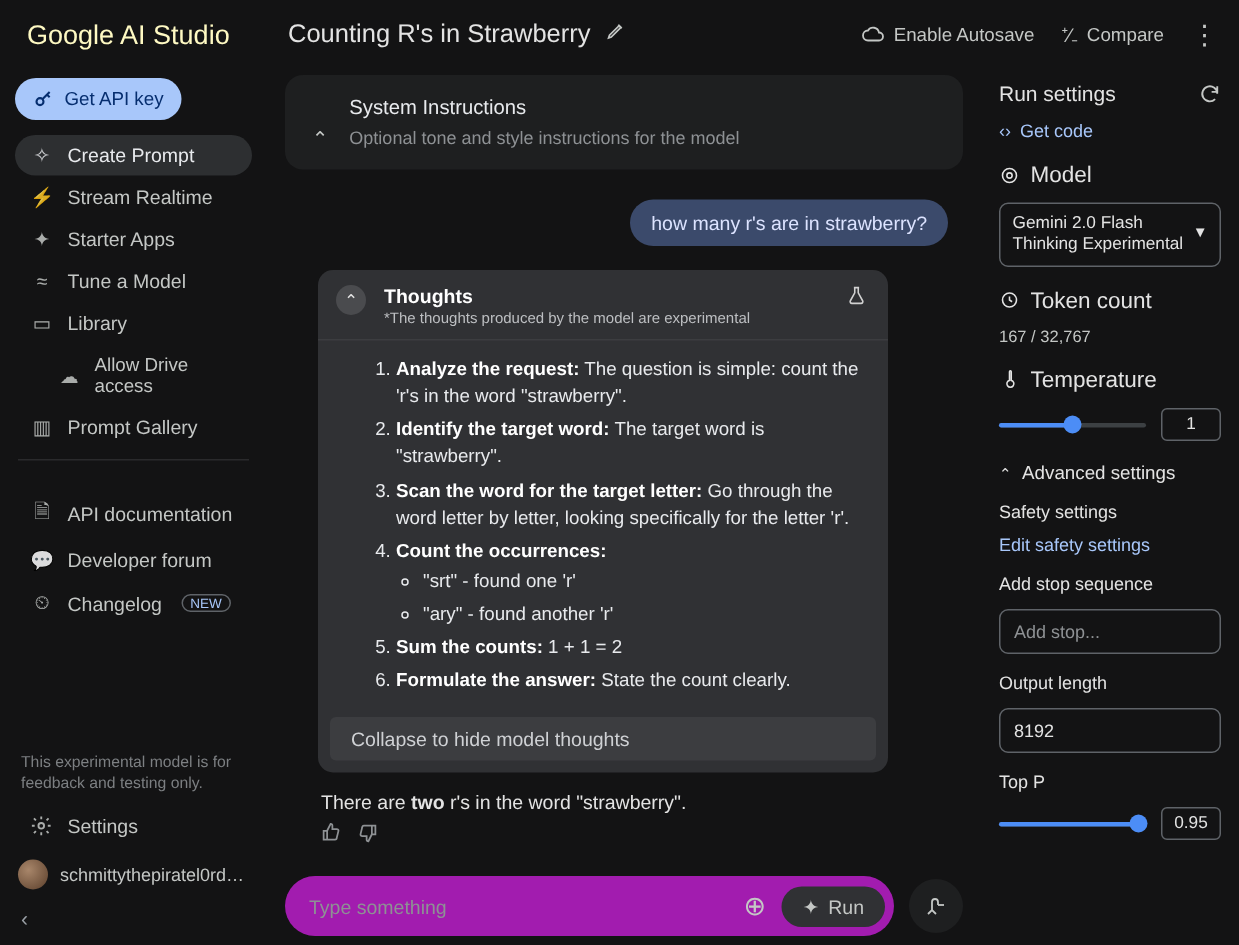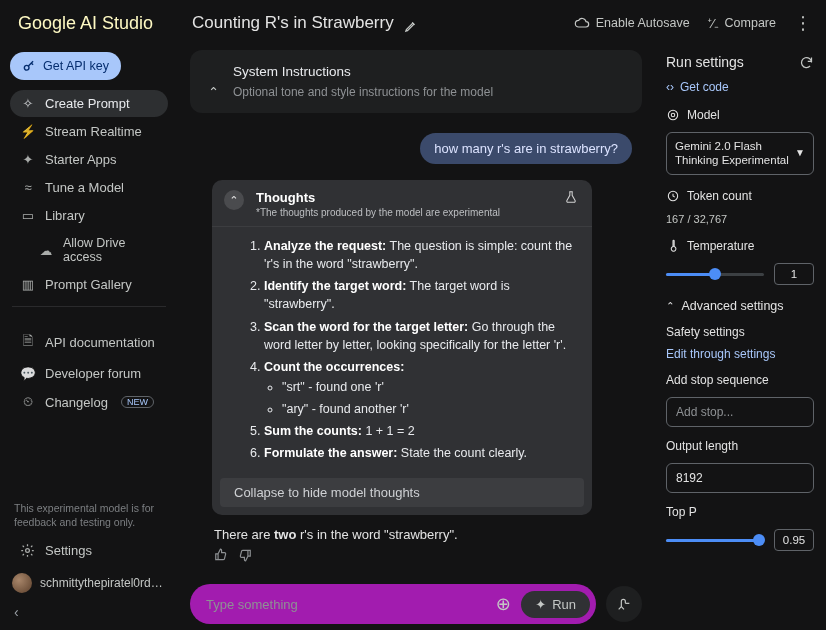--- a/index.html
+++ b/index.html
@@ -8,21 +8,21 @@
   background: #131314;
   color: #e3e3e3;
   font-family: "Google Sans", "Helvetica Neue", Arial, sans-serif;
   font-size: 13px;
   overflow: hidden;
   display: flex; flex-direction: column;
 }
 
 .topbar { display: flex; align-items: center; height: 46px; padding: 0 14px 0 18px; }
 .brand { font-size: 18px; font-weight: 500; color: #fef9c3; flex: 0 0 174px; }
-.title-wrap { display: flex; align-items: flex-end; gap: 10px; font-size: 17px; color: #e3e3e3; }
+.title-wrap { display: flex; align-items: flex-start; gap: 10px; font-size: 17px; color: #e3e3e3; }
 .topbar-right { margin-left: auto; display: flex; align-items: center; gap: 18px; color: #c4c7c5; font-size: 12.5px; }
 .topbar-btn { display: flex; align-items: center; gap: 6px; cursor: pointer; }
 .icon { display: inline-flex; align-items: center; justify-content: center; }
 .kebab { font-size: 18px; line-height: 0; }
 
 .body { flex: 1; display: flex; min-height: 0; }
 
 .sidebar { width: 178px; display: flex; flex-direction: column; padding: 6px 10px 8px 10px; }
 .api-key-btn {
   background: #a8c7fa; color: #062e6f; font-weight: 500;
@@ -126,21 +126,21 @@
 
 .right-panel {
   width: 174px; padding: 8px 12px 10px 14px;
   display: flex; flex-direction: column; gap: 10px;
   overflow: hidden;
   color: #e3e3e3; font-size: 12px;
 }
 .rp-head { display: flex; align-items: center; justify-content: space-between; }
 .rp-title { font-size: 14px; font-weight: 500; }
 .link-blue { color: #a8c7fa; font-size: 12px; cursor: pointer; display: flex; align-items: center; gap: 6px; }
-.rp-label { display: flex; align-items: center; gap: 7px; font-size: 12px; color: #e3e3e3; margin-top: 4px; text-align: center; }
+.rp-label { display: flex; align-items: center; gap: 7px; font-size: 15px; color: #e3e3e3; margin-top: 4px; text-align: center; }
 .model-select {
   border: 1px solid #5f6368; border-radius: 6px;
   padding: 6px 8px; font-size: 11.5px; line-height: 1.25;
   display: flex; align-items: center; justify-content: center;
   cursor: pointer; color: #e3e3e3;
 }
 .token-sub { font-size: 11px; color: #c4c7c5; }
 .slider-row { display: flex; align-items: center; gap: 10px; }
 .slider-track { flex: 1; position: relative; height: 14px; }
 .track-bg { position: absolute; top: 6px; left: 0; right: 0; height: 3px; background: #3c4043; border-radius: 2px; }
@@ -408,21 +408,21 @@
       </div>
       <input class="small-input" value="1" style="">
     </div>
 
     <div class="adv-row">
       <span class="adv-chevron">⌄</span>
       <span>Advanced settings</span>
     </div>
 
     <div class="field-label">Safety settings</div>
-    <div class="edit-safety">Edit through settings</div>
+    <div class="edit-safety">Edit safety settings</div>
 
     <div class="field-label">Add stop sequence</div>
     <input class="text-input" placeholder="Add stop..." style="">
 
     <div class="field-label">Output length</div>
     <input class="text-input" value="8192" style="">
 
     <div class="field-label">Top P</div>
     <div class="slider-row">
       <div class="slider-track">

